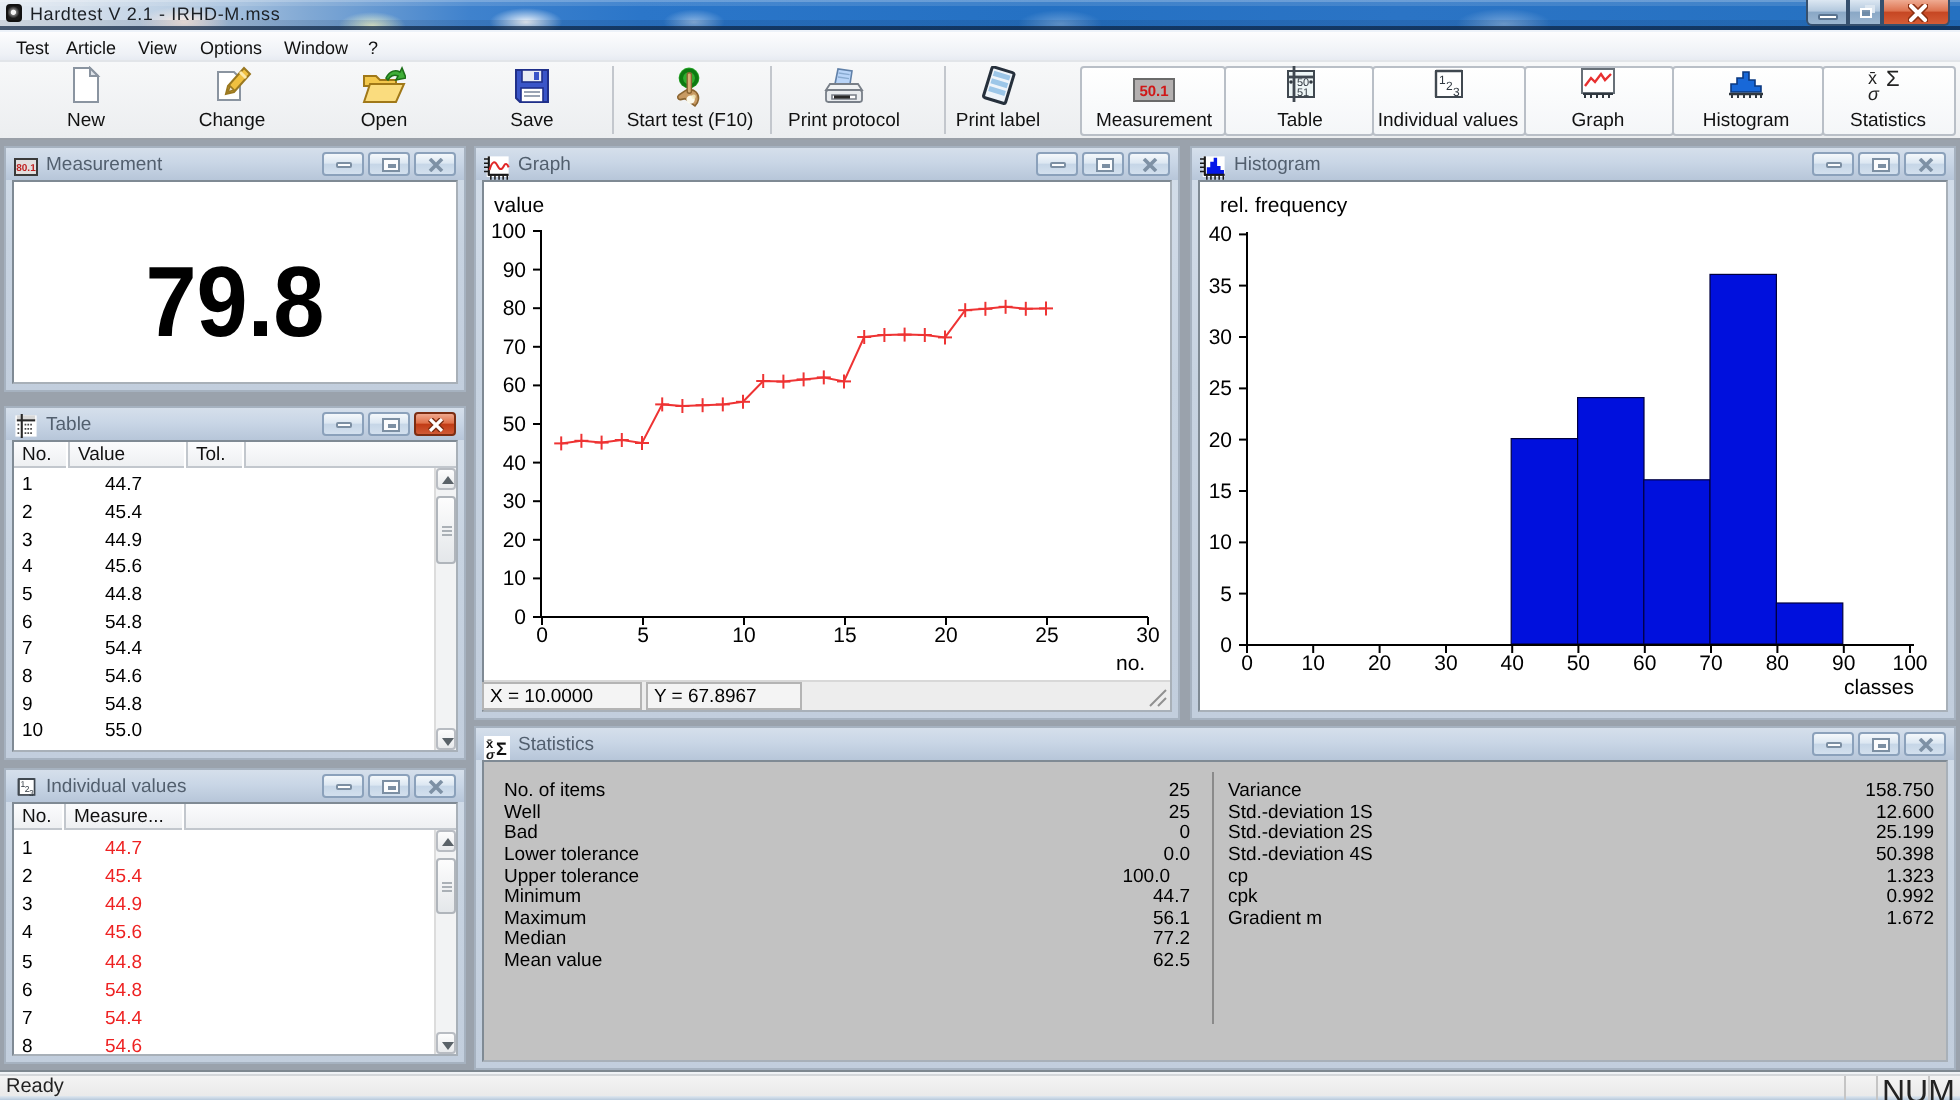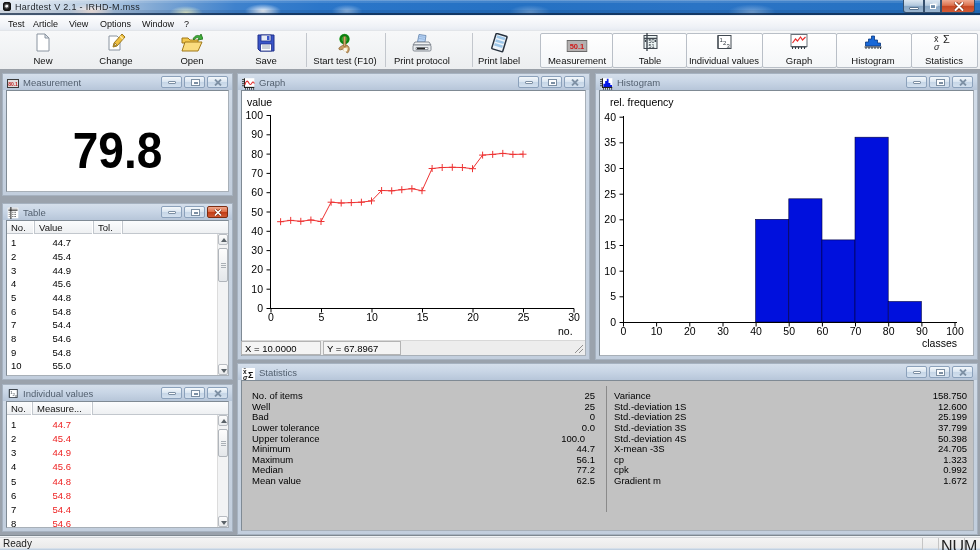--- a/index.html
+++ b/index.html
@@ -706,23 +706,21 @@
 <div style="position:relative;height:10.65px"><span>Minimum</span><span style="position:absolute;right:0">44.7</span></div>
 <div style="position:relative;height:10.65px"><span>Maximum</span><span style="position:absolute;right:0">56.1</span></div>
 <div style="position:relative;height:10.65px"><span>Median</span><span style="position:absolute;right:0">77.2</span></div>
 <div style="position:relative;height:10.65px"><span>Mean value</span><span style="position:absolute;right:0">62.5</span></div>
       </div>
     <div style="position:absolute;left:364px;top:5px;width:1px;height:126px;background:#8a8a8a"></div>
     <div style="position:absolute;left:372px;top:10px;width:353px;font-size:9.5px;line-height:10.65px;color:#000">
         <div style="position:relative;height:10.65px"><span>Variance</span><span style="position:absolute;right:0">158.750</span></div>
 <div style="position:relative;height:10.65px"><span>Std.-deviation 1S</span><span style="position:absolute;right:0">12.600</span></div>
 <div style="position:relative;height:10.65px"><span>Std.-deviation 2S</span><span style="position:absolute;right:0">25.199</span></div>
-<div style="position:relative;height:10.65px"><span>Std.-deviation 3S</span><span style="position:absolute;right:0">37.799</span></div>
 <div style="position:relative;height:10.65px"><span>Std.-deviation 4S</span><span style="position:absolute;right:0">50.398</span></div>
-<div style="position:relative;height:10.65px"><span>X-mean -3S</span><span style="position:absolute;right:0">24.705</span></div>
 <div style="position:relative;height:10.65px"><span>cp</span><span style="position:absolute;right:0">1.323</span></div>
 <div style="position:relative;height:10.65px"><span>cpk</span><span style="position:absolute;right:0">0.992</span></div>
 <div style="position:relative;height:10.65px"><span>Gradient m</span><span style="position:absolute;right:0">1.672</span></div>
       </div>
   </div>
 </div>
 
 <div class="abs" style="left:0;top:535px;width:980px;height:1px;background:#7e8890"></div>
 <div class="abs" style="left:0;top:536px;width:980px;height:1px;background:#f0f3f6"></div>
 <div class="abs" style="left:0;top:548px;width:980px;height:2px;background:linear-gradient(#dfe7ef,#b7c9dc)"></div>

